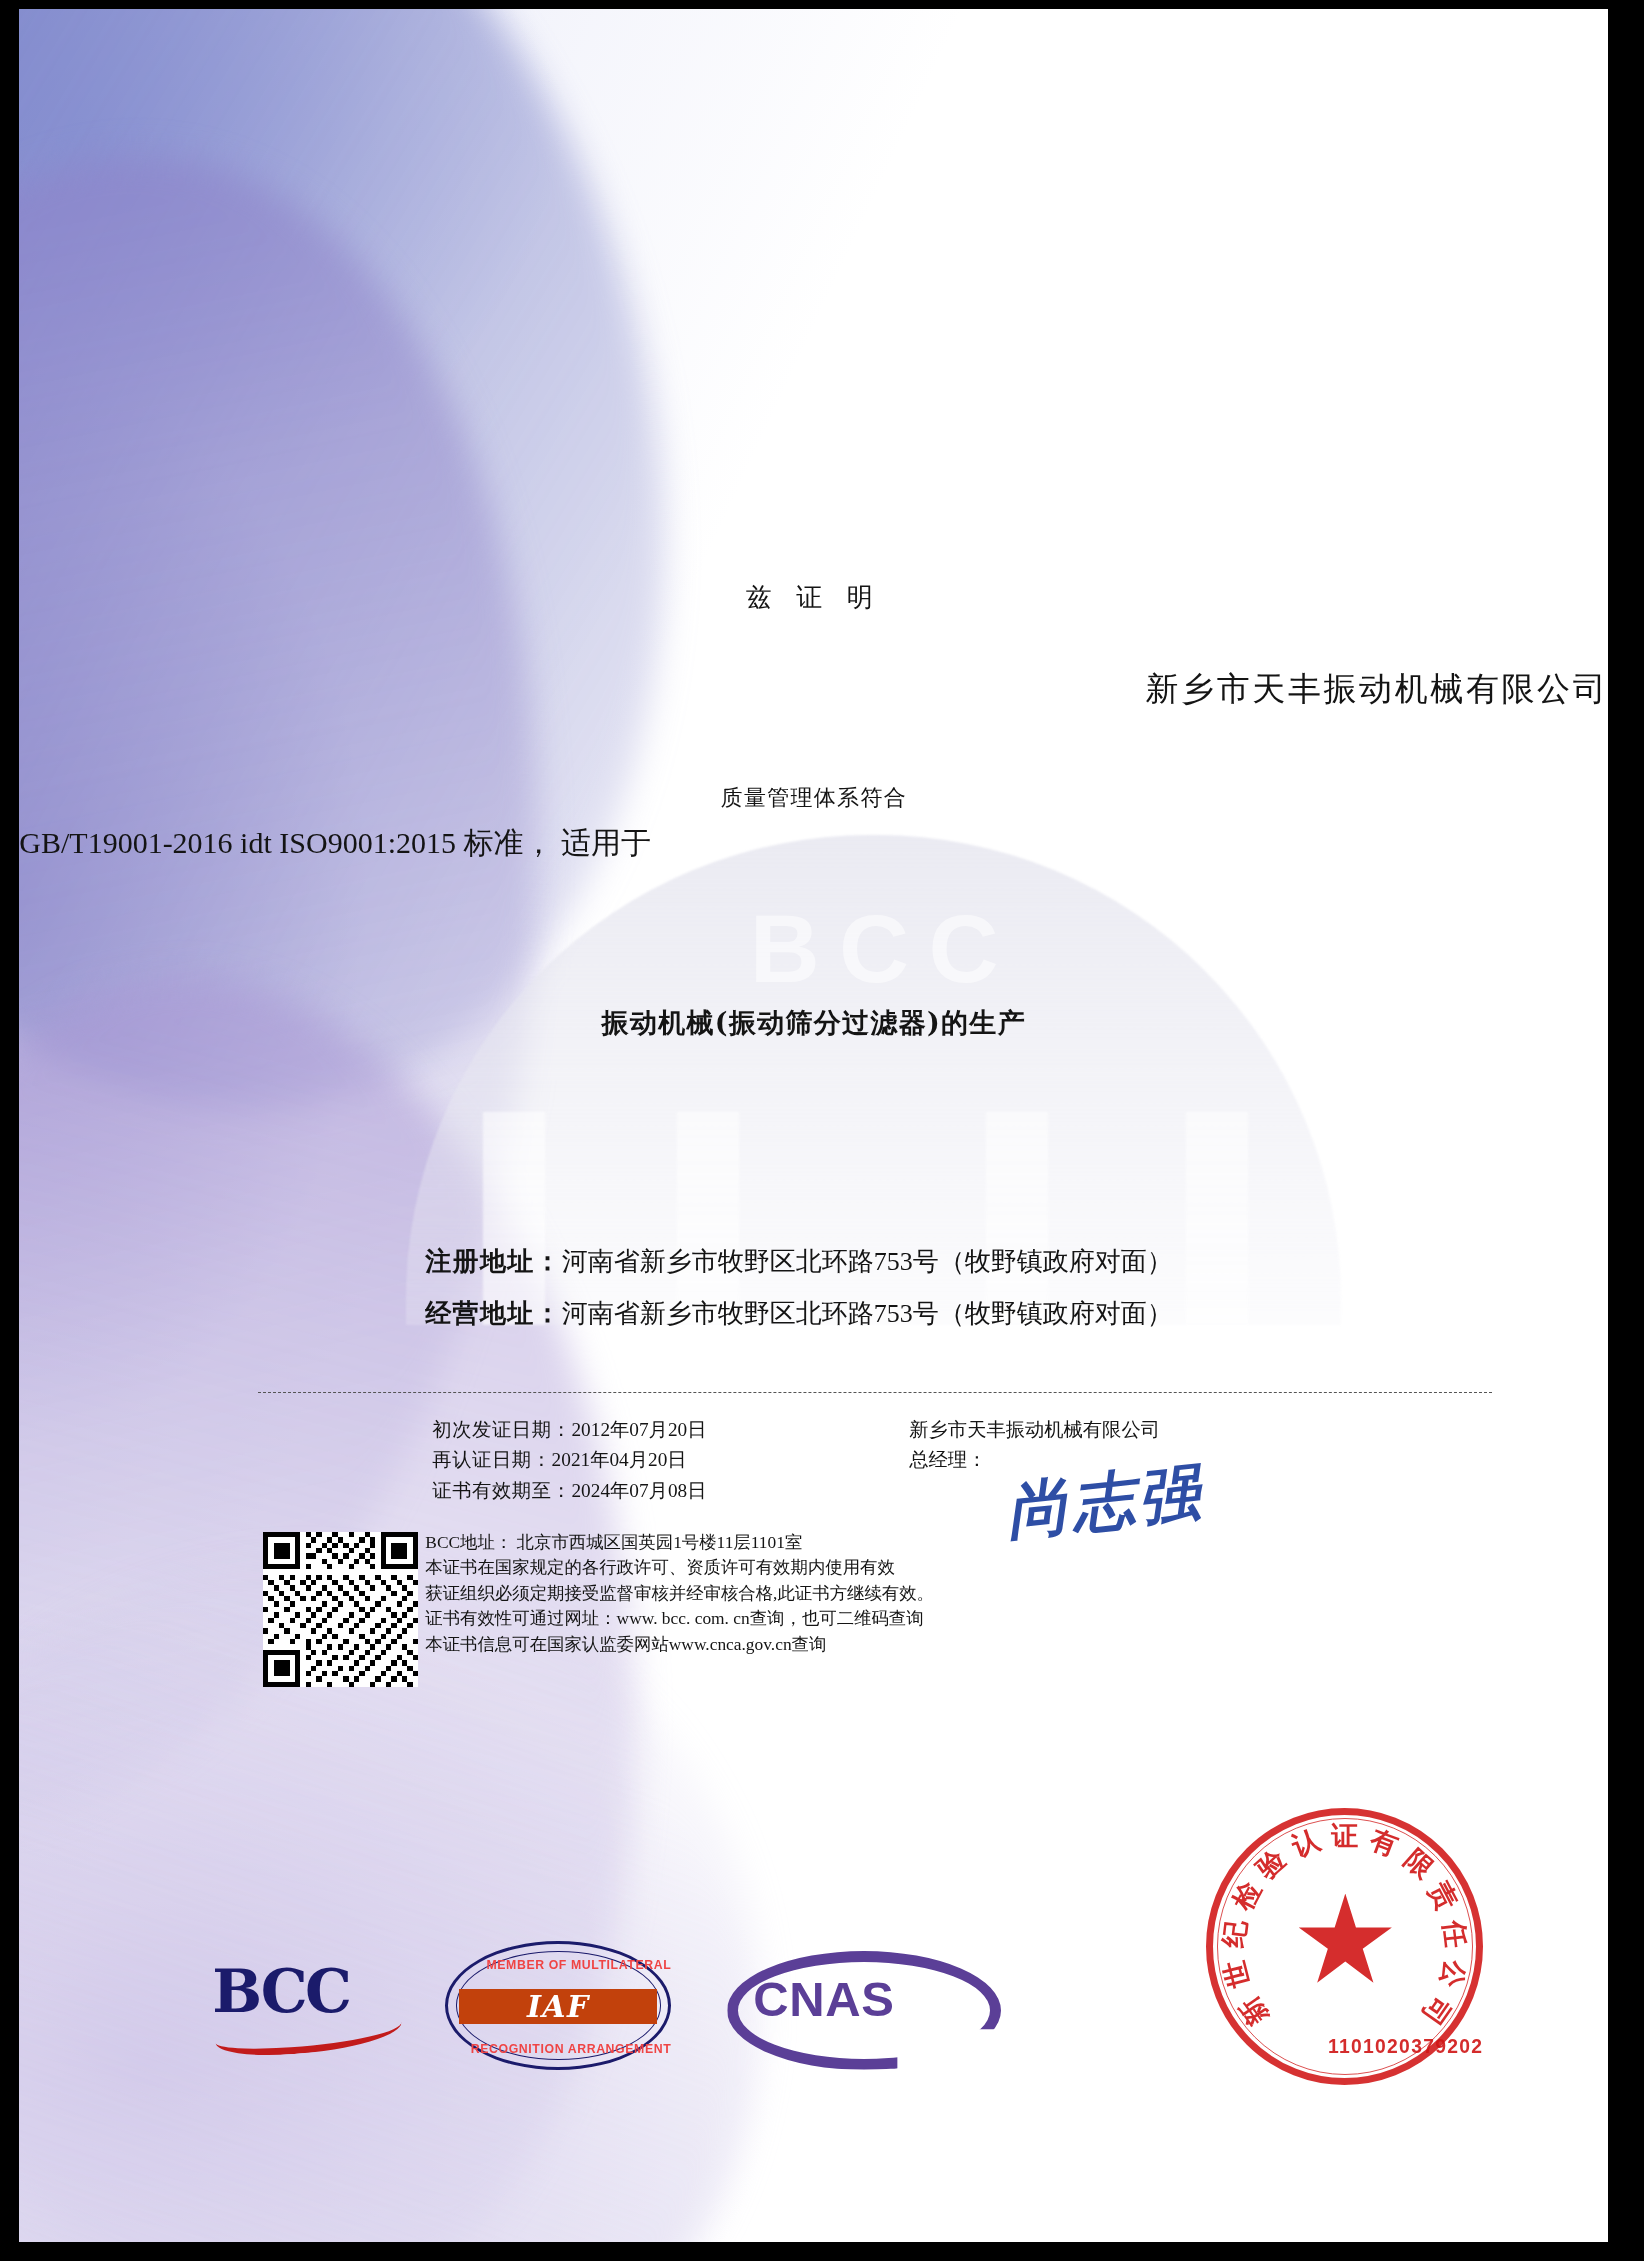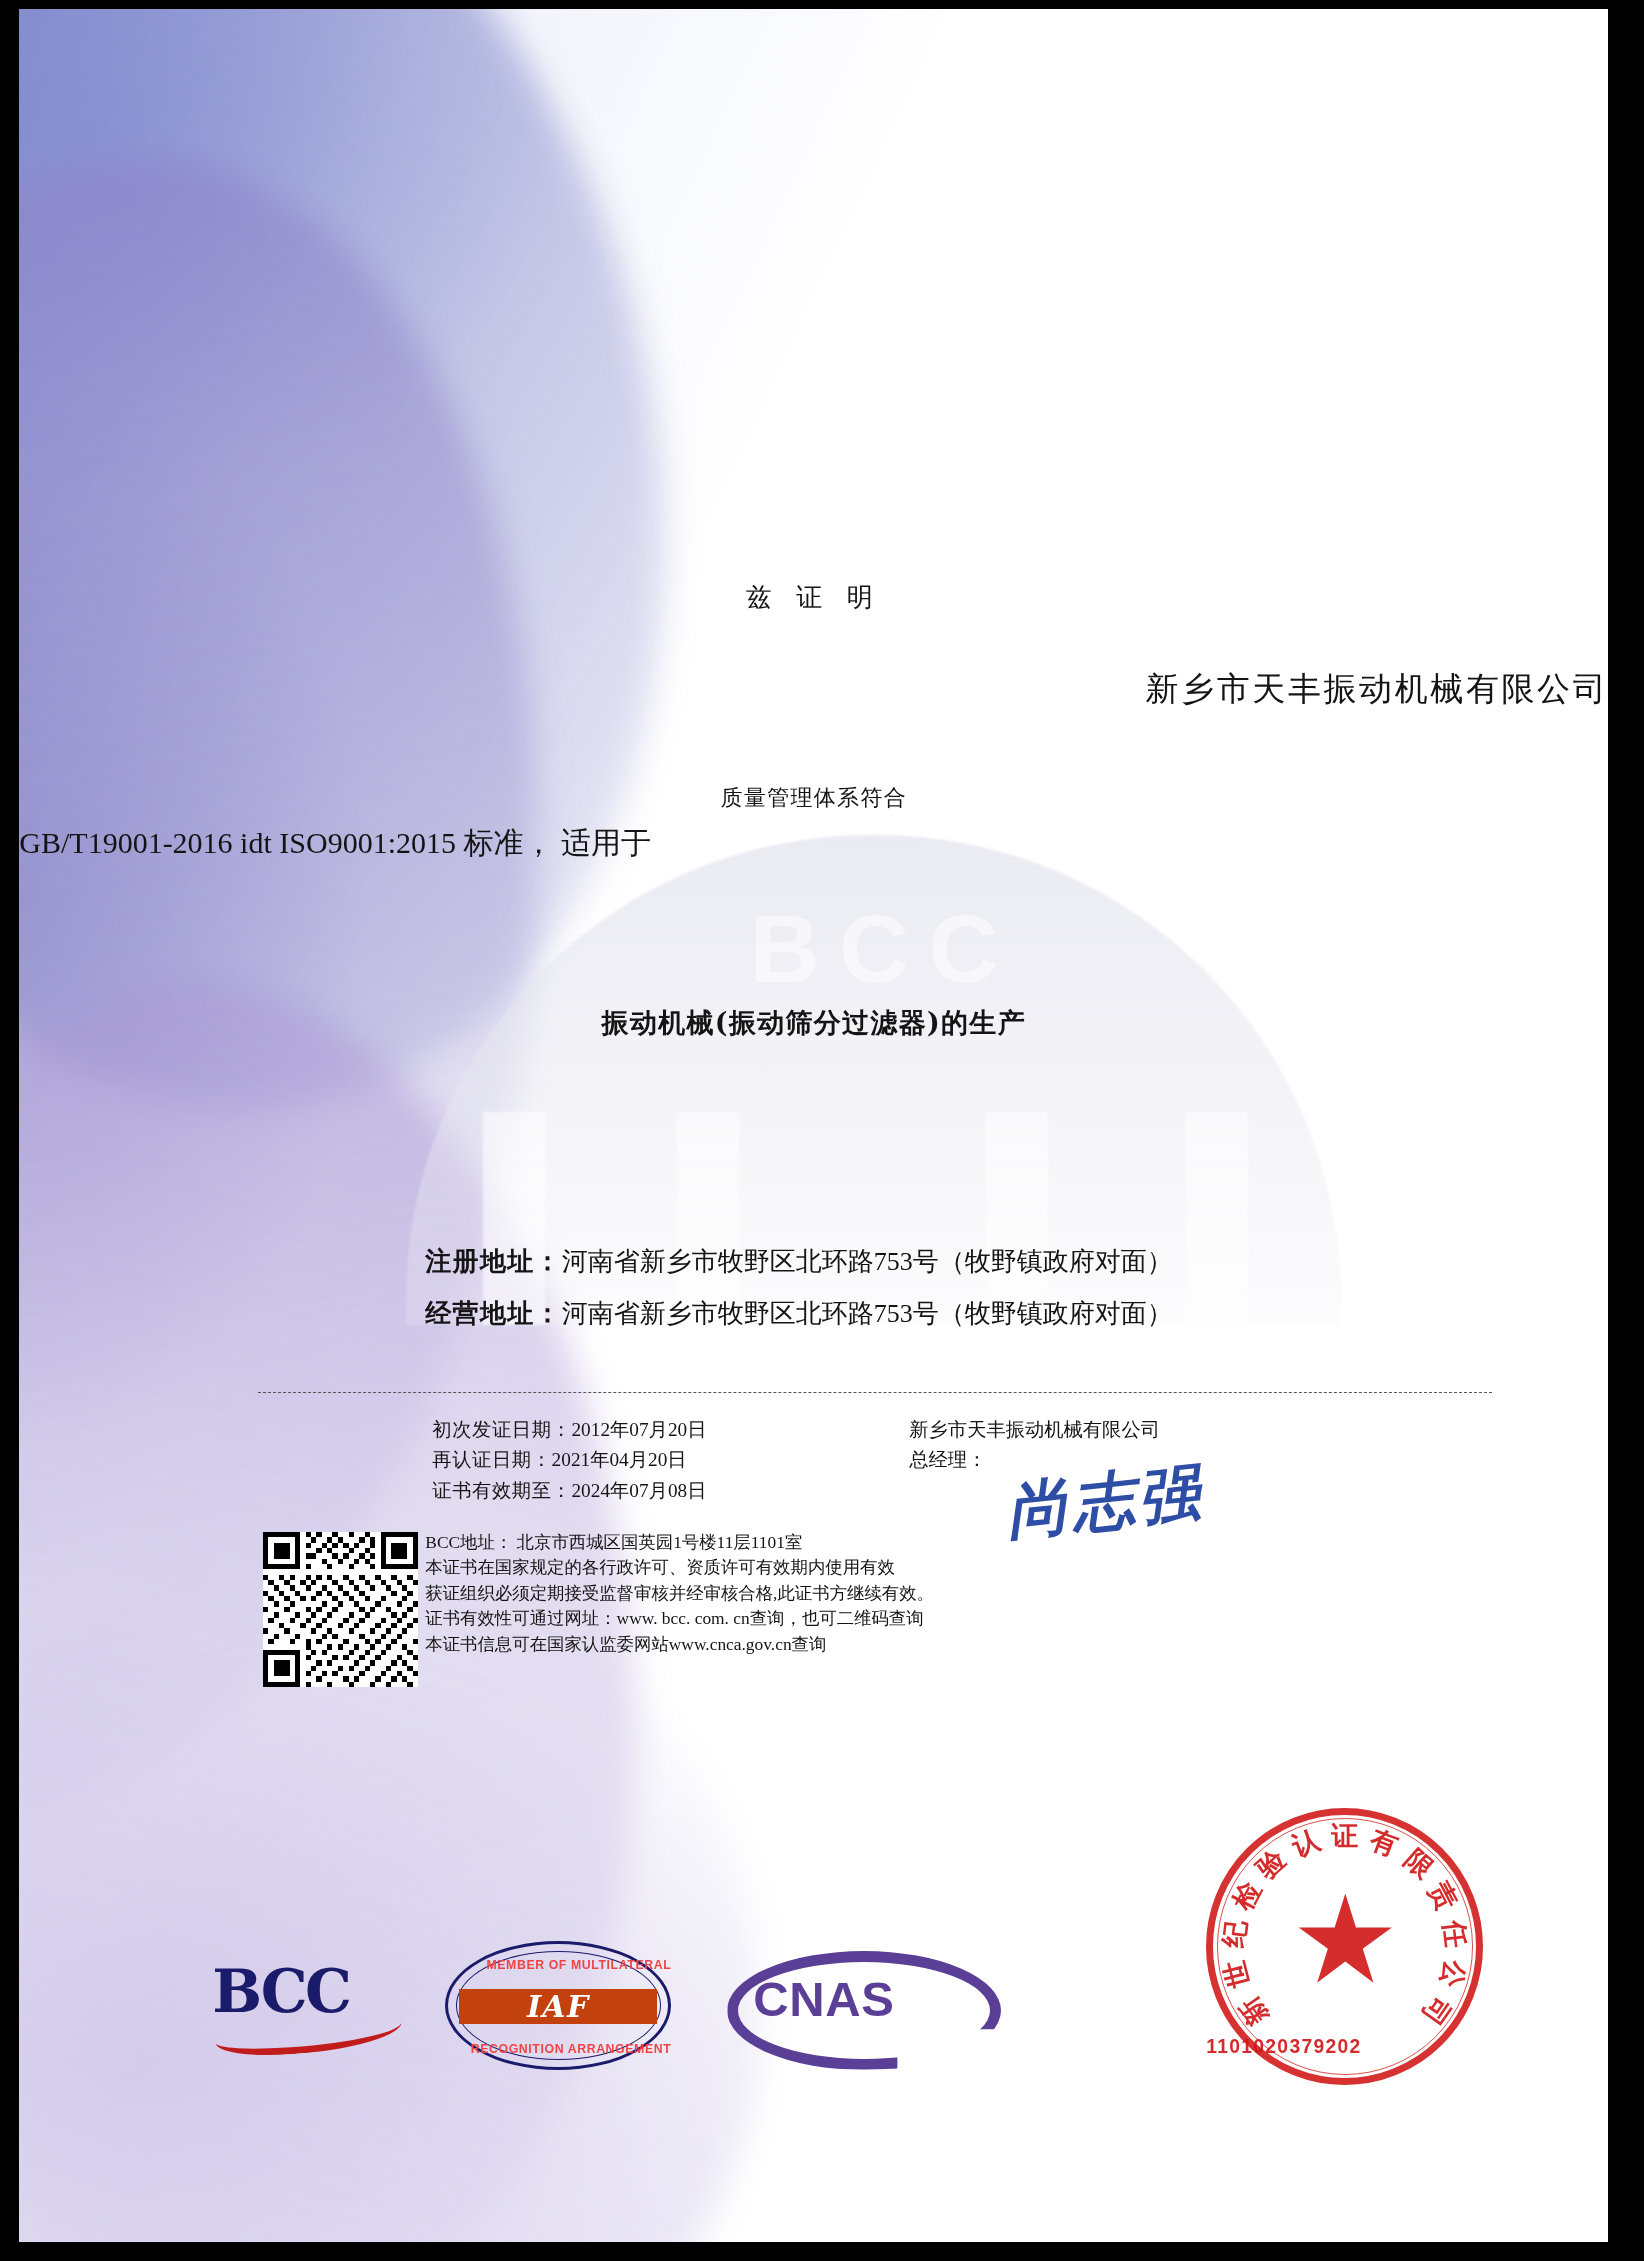--- a/index.html
+++ b/index.html
@@ -391,23 +391,23 @@
     left: 50%;
     top: 50%;
     width: 97px; height: 97px;
     margin-left: -48px; margin-top: -53px;
     background: #d01616;
     clip-path: polygon(50% 0%, 61% 35%, 98% 35%, 68% 57%, 79% 92%, 50% 70%, 21% 92%, 32% 57%, 2% 35%, 39% 35%);
     opacity: 0.9;
   }
   .seal .seal-num {
     position: absolute;
-    left: 0; right: 13px;
+    left: 0; right: 0;
     bottom: 27px;
-    text-align: left;
+    text-align: right;
     font-family: "Liberation Sans", sans-serif;
     font-weight: bold;
     font-size: 19.3px;
     color: #d01616;
     letter-spacing: 1.3px;
     opacity: 0.9;
   }
   .seal .arc-char {
     position: absolute;
     left: 50%;

